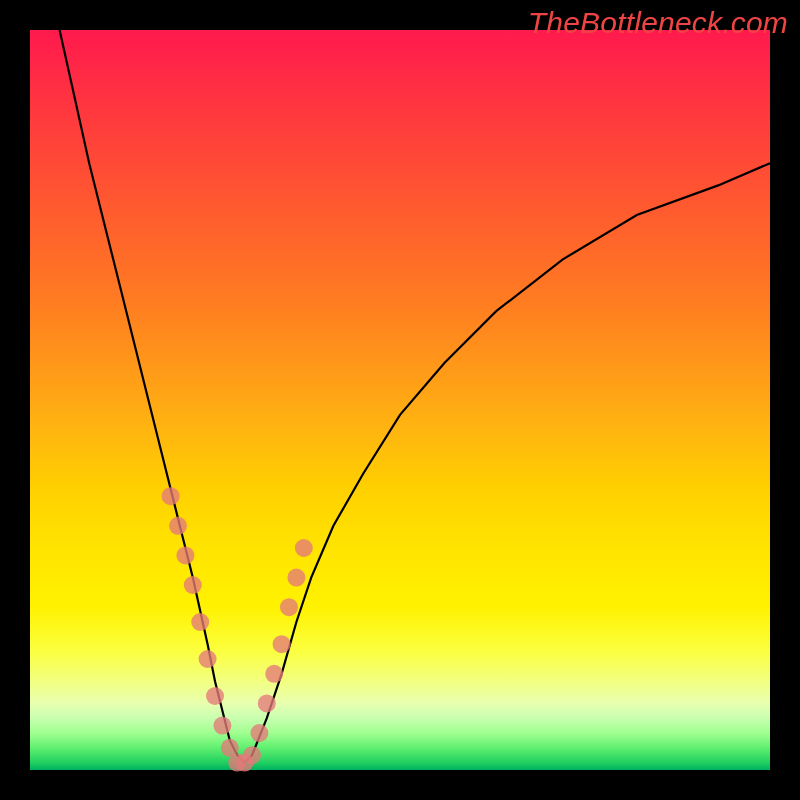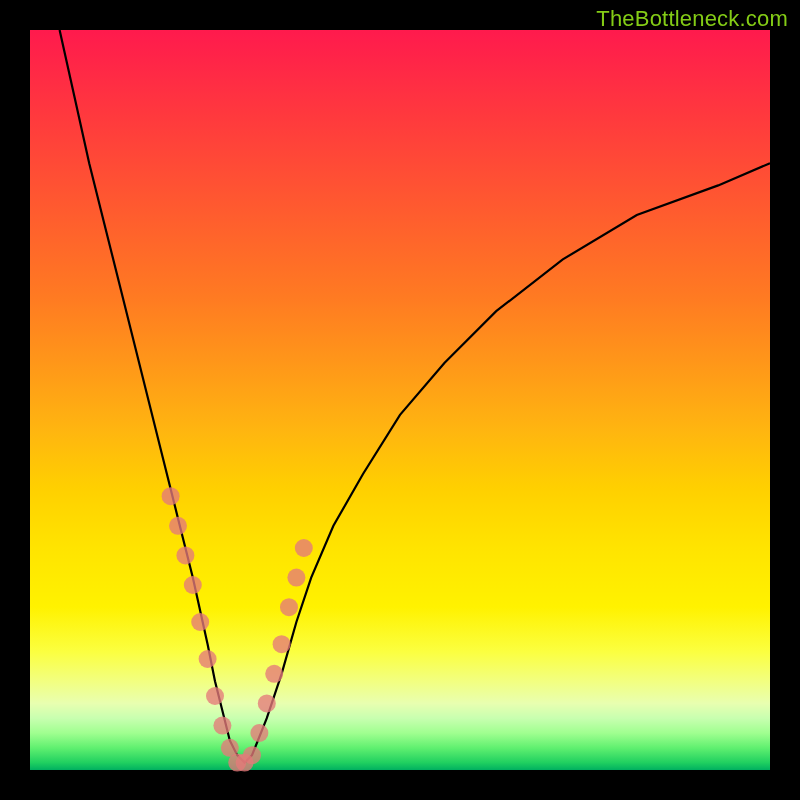--- a/index.html
+++ b/index.html
@@ -40,25 +40,26 @@
       #a0ff90 95%,
       #60f070 97%,
       #20d060 99%,
       #00b060 100%
     );
   }
   .watermark {
     position: absolute;
     top: 6px;
     right: 12px;
-    color: #84cc16;
-    font-size: 22px;
+    color: #ef4444;
+    font-size: 30px;
     font-weight: 500;
     letter-spacing: 0.2px;
     user-select: none;
+    font-style: italic;
   }
   svg.curve {
     position: absolute;
     left: 0;
     top: 0;
     width: 740px;
     height: 740px;
     overflow: visible;
   }
   .curve-path {

